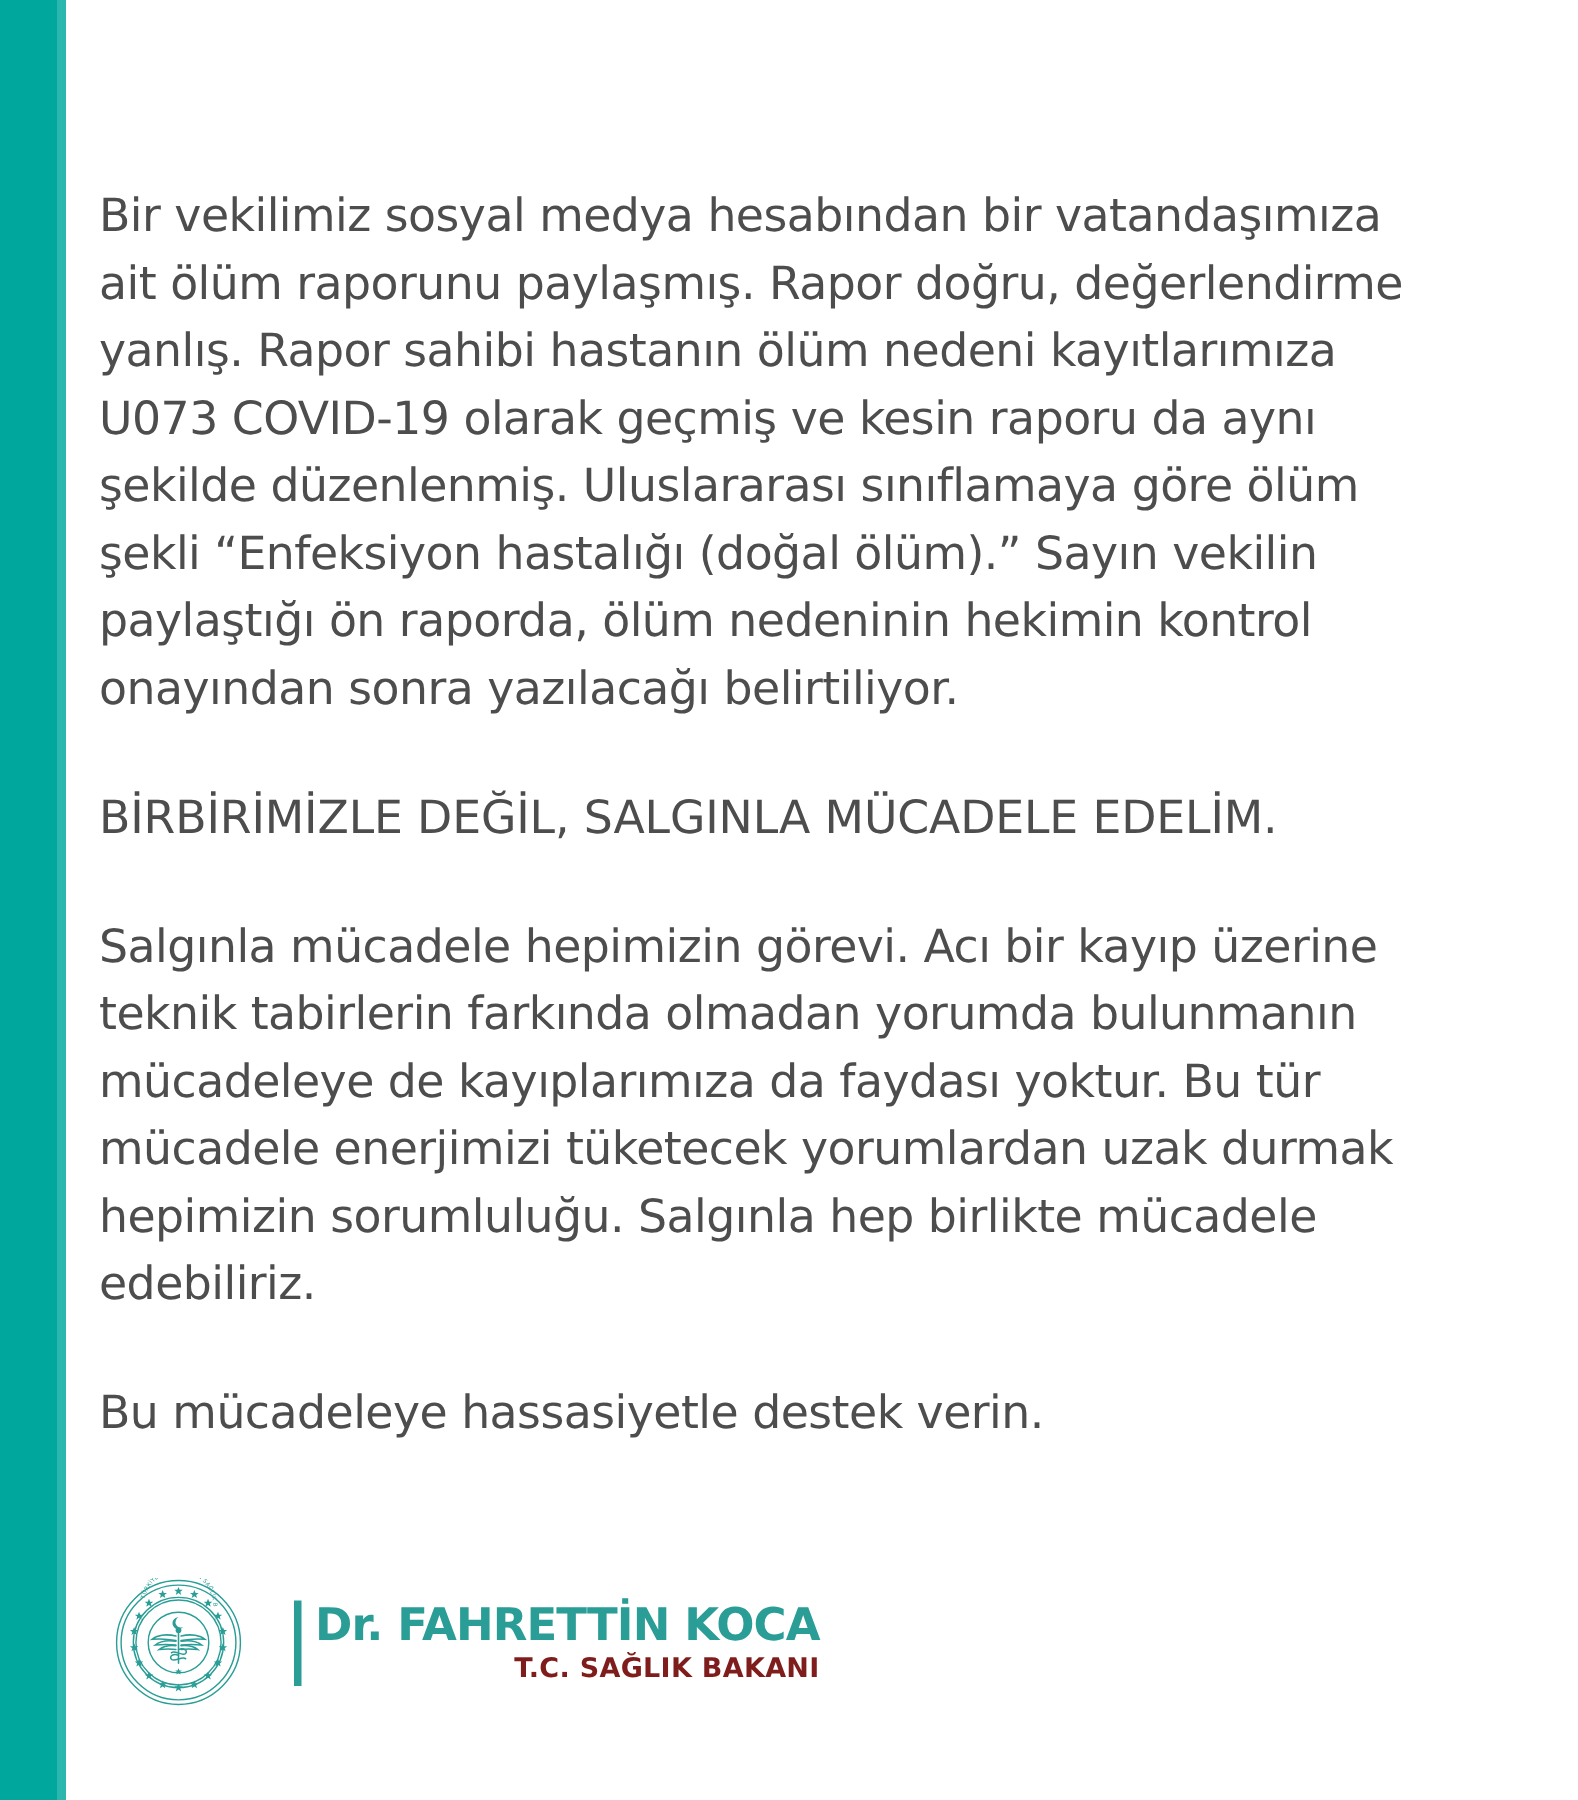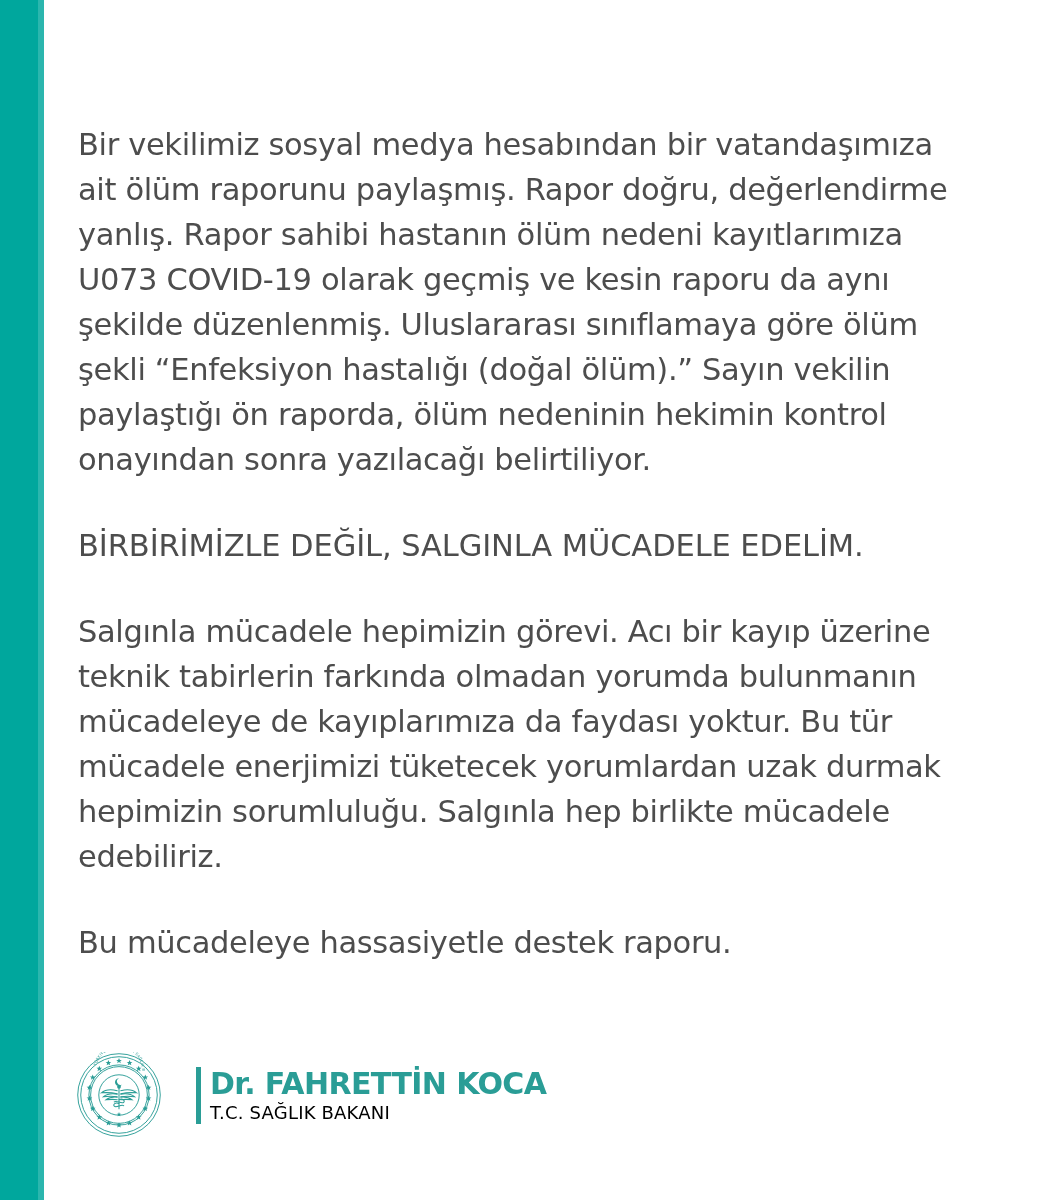--- a/index.html
+++ b/index.html
@@ -30,21 +30,21 @@
     position: absolute;
     left: 38px;
     top: 0;
     width: 6px;
     height: 1200px;
     background: #2bb6ae;
   }
   
   .content {
     position: absolute;
-    left: 78px;
+    left: 66px;
     top: 122px;
     width: 900px;
   }
   .para {
     color: #4d4d4d;
     font-family: "DejaVu Sans", sans-serif;
     font-size: 30.5px;
     line-height: 45px;
     letter-spacing: -0.35px;
     margin: 0 0 41px 0;
@@ -90,43 +90,44 @@
   .minister-name {
     color: #2a9d96;
     font-family: "DejaVu Sans", sans-serif;
     font-size: 30px;
     font-weight: 700;
     line-height: 33px;
     letter-spacing: -0.6px;
     white-space: nowrap;
   }
   .minister-title {
-    color: #000000;
+    color: #7f1d1d;
     font-family: "DejaVu Sans", sans-serif;
     font-size: 18px;
-    font-weight: 400;
+    font-weight: 700;
     line-height: 22px;
     letter-spacing: 0.2px;
     margin-top: 2px;
     white-space: nowrap;
+    text-align: right;
   }
 </style>
 </head>
 <body>
 
 <div class="page">
 
   <div class="accent-bar"></div>
   <div class="accent-bar-edge"></div>
 
   <div class="content">
     <p class="para">Bir vekilimiz sosyal medya hesabından bir vatandaşımıza ait ölüm raporunu paylaşmış. Rapor doğru, değerlendirme yanlış. Rapor sahibi hastanın ölüm nedeni kayıtlarımıza U073 COVID-19 olarak geçmiş ve kesin raporu da aynı şekilde düzenlenmiş. Uluslararası sınıflamaya göre ölüm şekli “Enfeksiyon hastalığı (doğal ölüm).” Sayın vekilin paylaştığı ön raporda, ölüm nedeninin hekimin kontrol onayından sonra yazılacağı belirtiliyor.</p>
     <p class="para caps">BİRBİRİMİZLE DEĞİL, SALGINLA MÜCADELE EDELİM.</p>
     <p class="para">Salgınla mücadele hepimizin görevi. Acı bir kayıp üzerine teknik tabirlerin farkında olmadan yorumda bulunmanın mücadeleye de kayıplarımıza da faydası yoktur. Bu tür mücadele enerjimizi tüketecek yorumlardan uzak durmak hepimizin sorumluluğu. Salgınla hep birlikte mücadele edebiliriz.</p>
-    <p class="para">Bu mücadeleye hassasiyetle destek raporu.</p>
+    <p class="para">Bu mücadeleye hassasiyetle destek verin.</p>
   </div>
 
   <div class="footer">
 
     <span class="seal">
       <svg viewBox="0 0 100 100" width="86" height="86" aria-hidden="true">
         <g fill="none" stroke="#2a9d96" stroke-width="1.1">
           <circle cx="50" cy="50" r="48"></circle>
           <circle cx="50" cy="50" r="44.5"></circle>
           <circle cx="50" cy="50" r="35"></circle>

